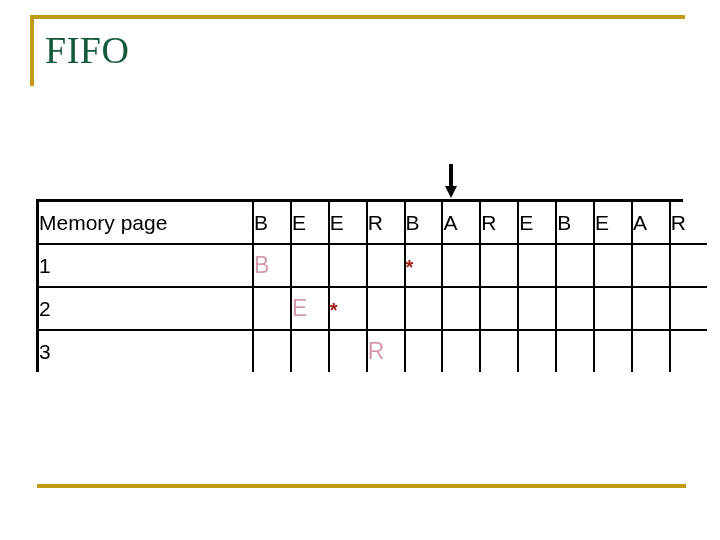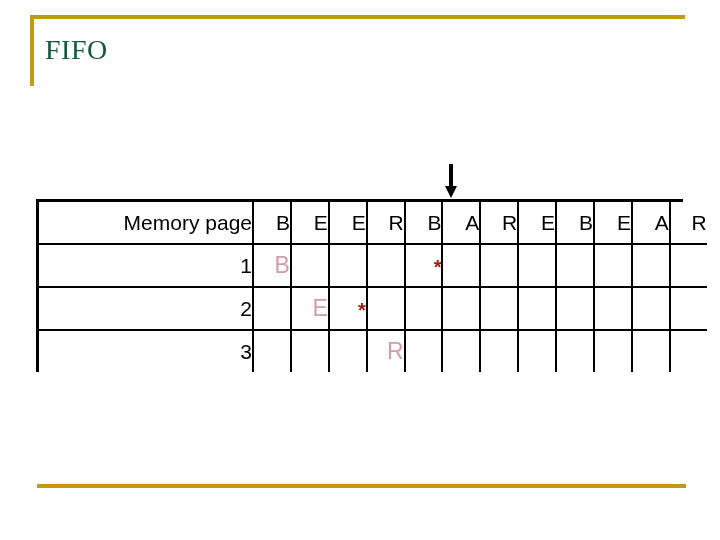--- a/index.html
+++ b/index.html
@@ -40,21 +40,21 @@
     height: 4px;
     background: #BF9B14;
   }
 
   
   #slide-title {
     position: absolute;
     left: 45px;
     top: 27px;
     font-family: "Liberation Serif", serif;
-    font-size: 28px;
+    font-size: 38px;
     line-height: 46px;
     color: #15593B;
     letter-spacing: 0.5px;
     white-space: nowrap;
   }
 
   
   #pointer-arrow {
     position: absolute;
     left: 444px;
@@ -78,21 +78,21 @@
   table.fifo-table {
     border-collapse: collapse;
     table-layout: fixed;
     width: 100%;
     height: 100%;
   }
   table.fifo-table td {
     border: 2px solid #000000;
     padding: 0;
     margin: 0;
-    text-align: right;
+    text-align: left;
     vertical-align: middle;
     font-family: "Liberation Sans", sans-serif;
     font-size: 21px;
     color: #000000;
     background: #ffffff;
     height: 41px;
     overflow: hidden;
   }
   table.fifo-table td.label-col {
     width: 213px;

